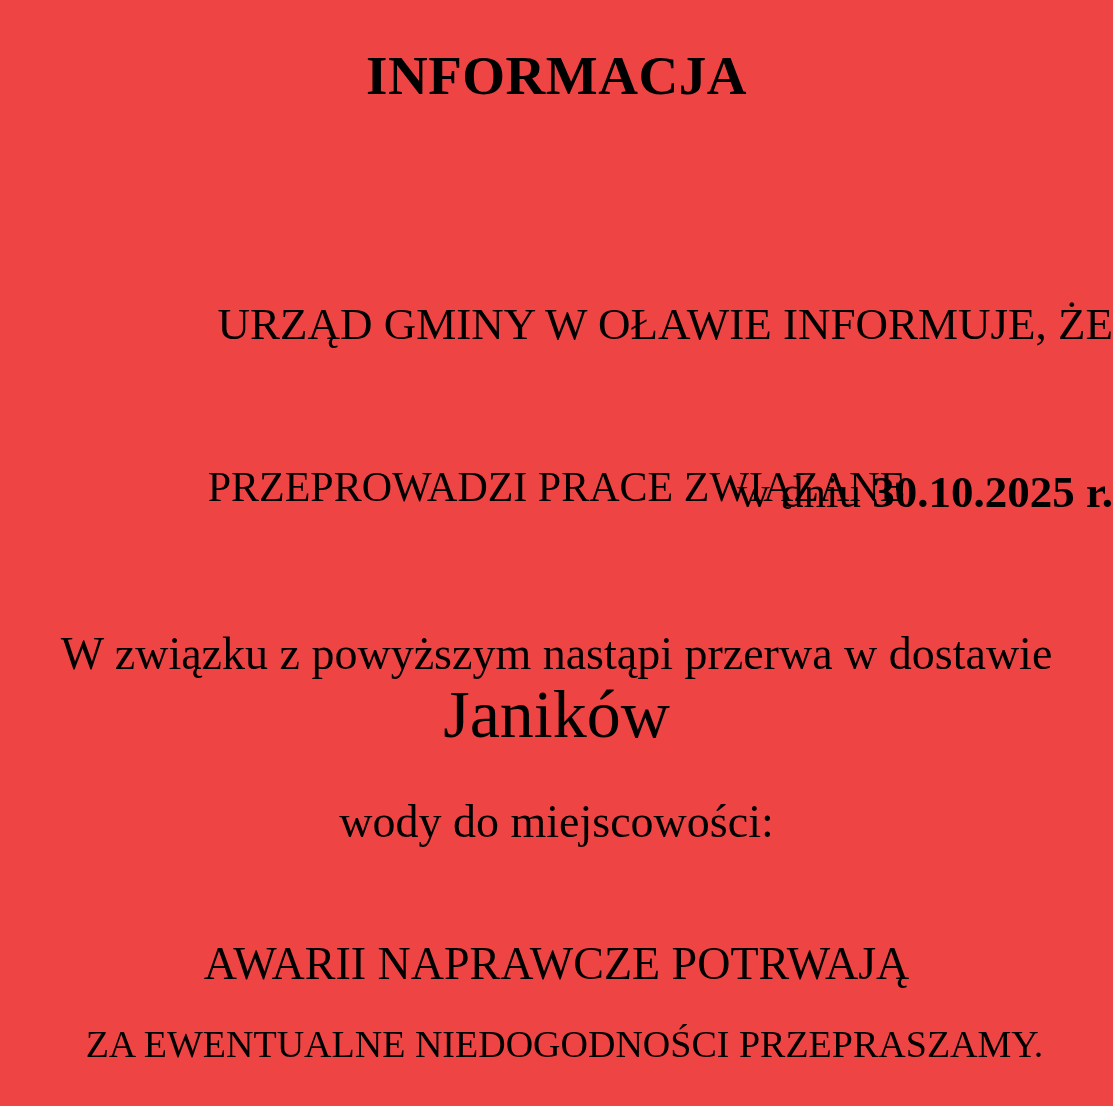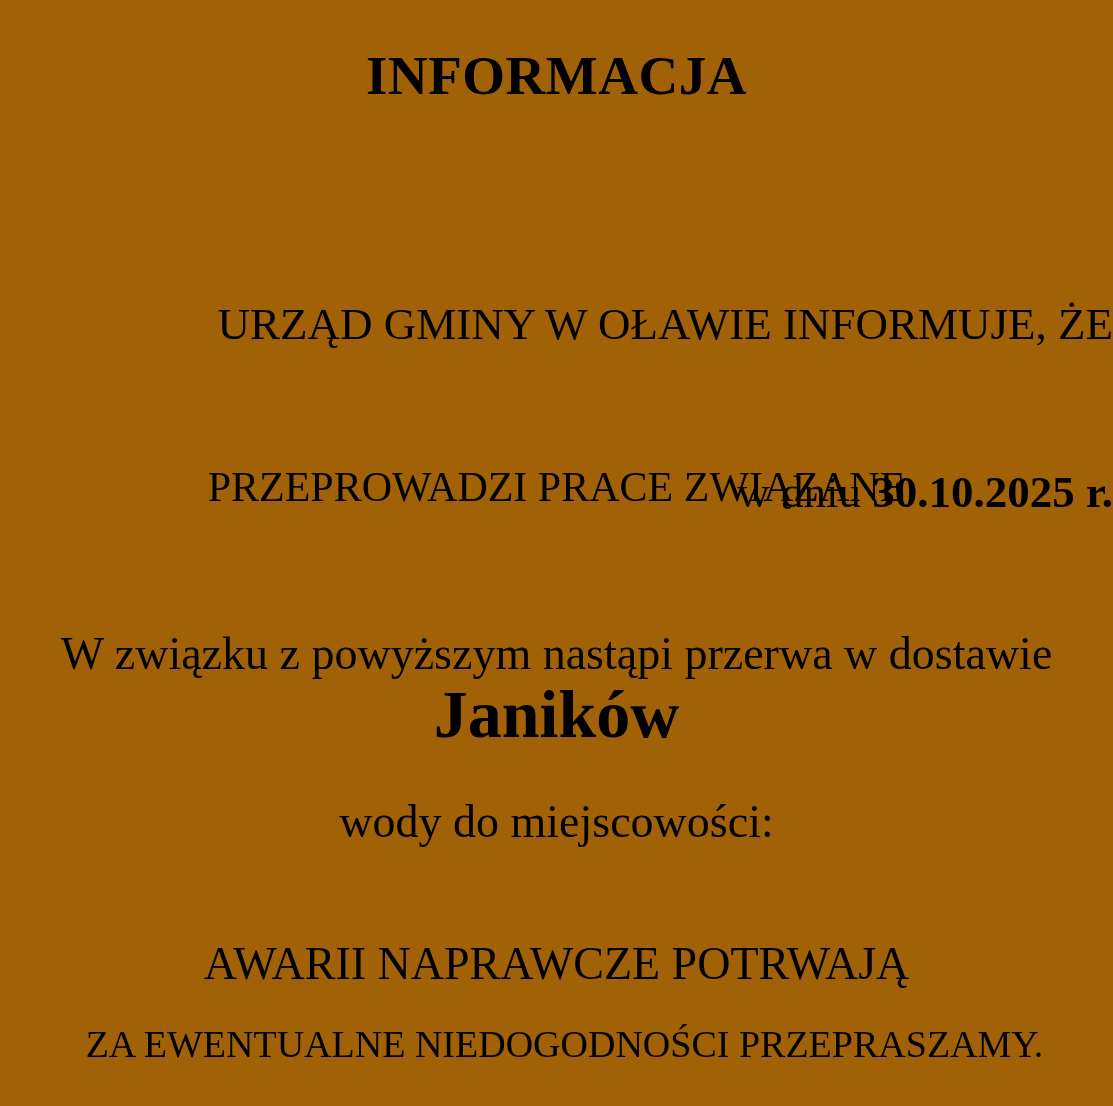--- a/index.html
+++ b/index.html
@@ -4,21 +4,21 @@
 <style>
   html, body {
     margin: 0;
     padding: 0;
     background: #ffffff;
   }
   .page {
     position: relative;
     width: 1113px;
     height: 1106px;
-    background: #a16207;
+    background: #ef4444;
     color: #000000;
     font-family: "Liberation Serif", "DejaVu Serif", serif;
     text-align: center;
     overflow: hidden;
   }
   .block {
     position: absolute;
     left: 0;
     right: 0;
     text-align: center;
@@ -43,21 +43,21 @@
     line-height: 55px;
   }
   .interruption {
     top: 514px;
     font-size: 46px;
     line-height: 56px;
   }
   .village {
     top: 674px;
     font-size: 68px;
-    font-weight: 700;
+    font-weight: 400;
     line-height: 1.2;
   }
   .schedule {
     top: 824px;
     font-size: 46px;
     line-height: 56px;
   }
   .apology {
     top: 1020px;
     font-size: 38px;

